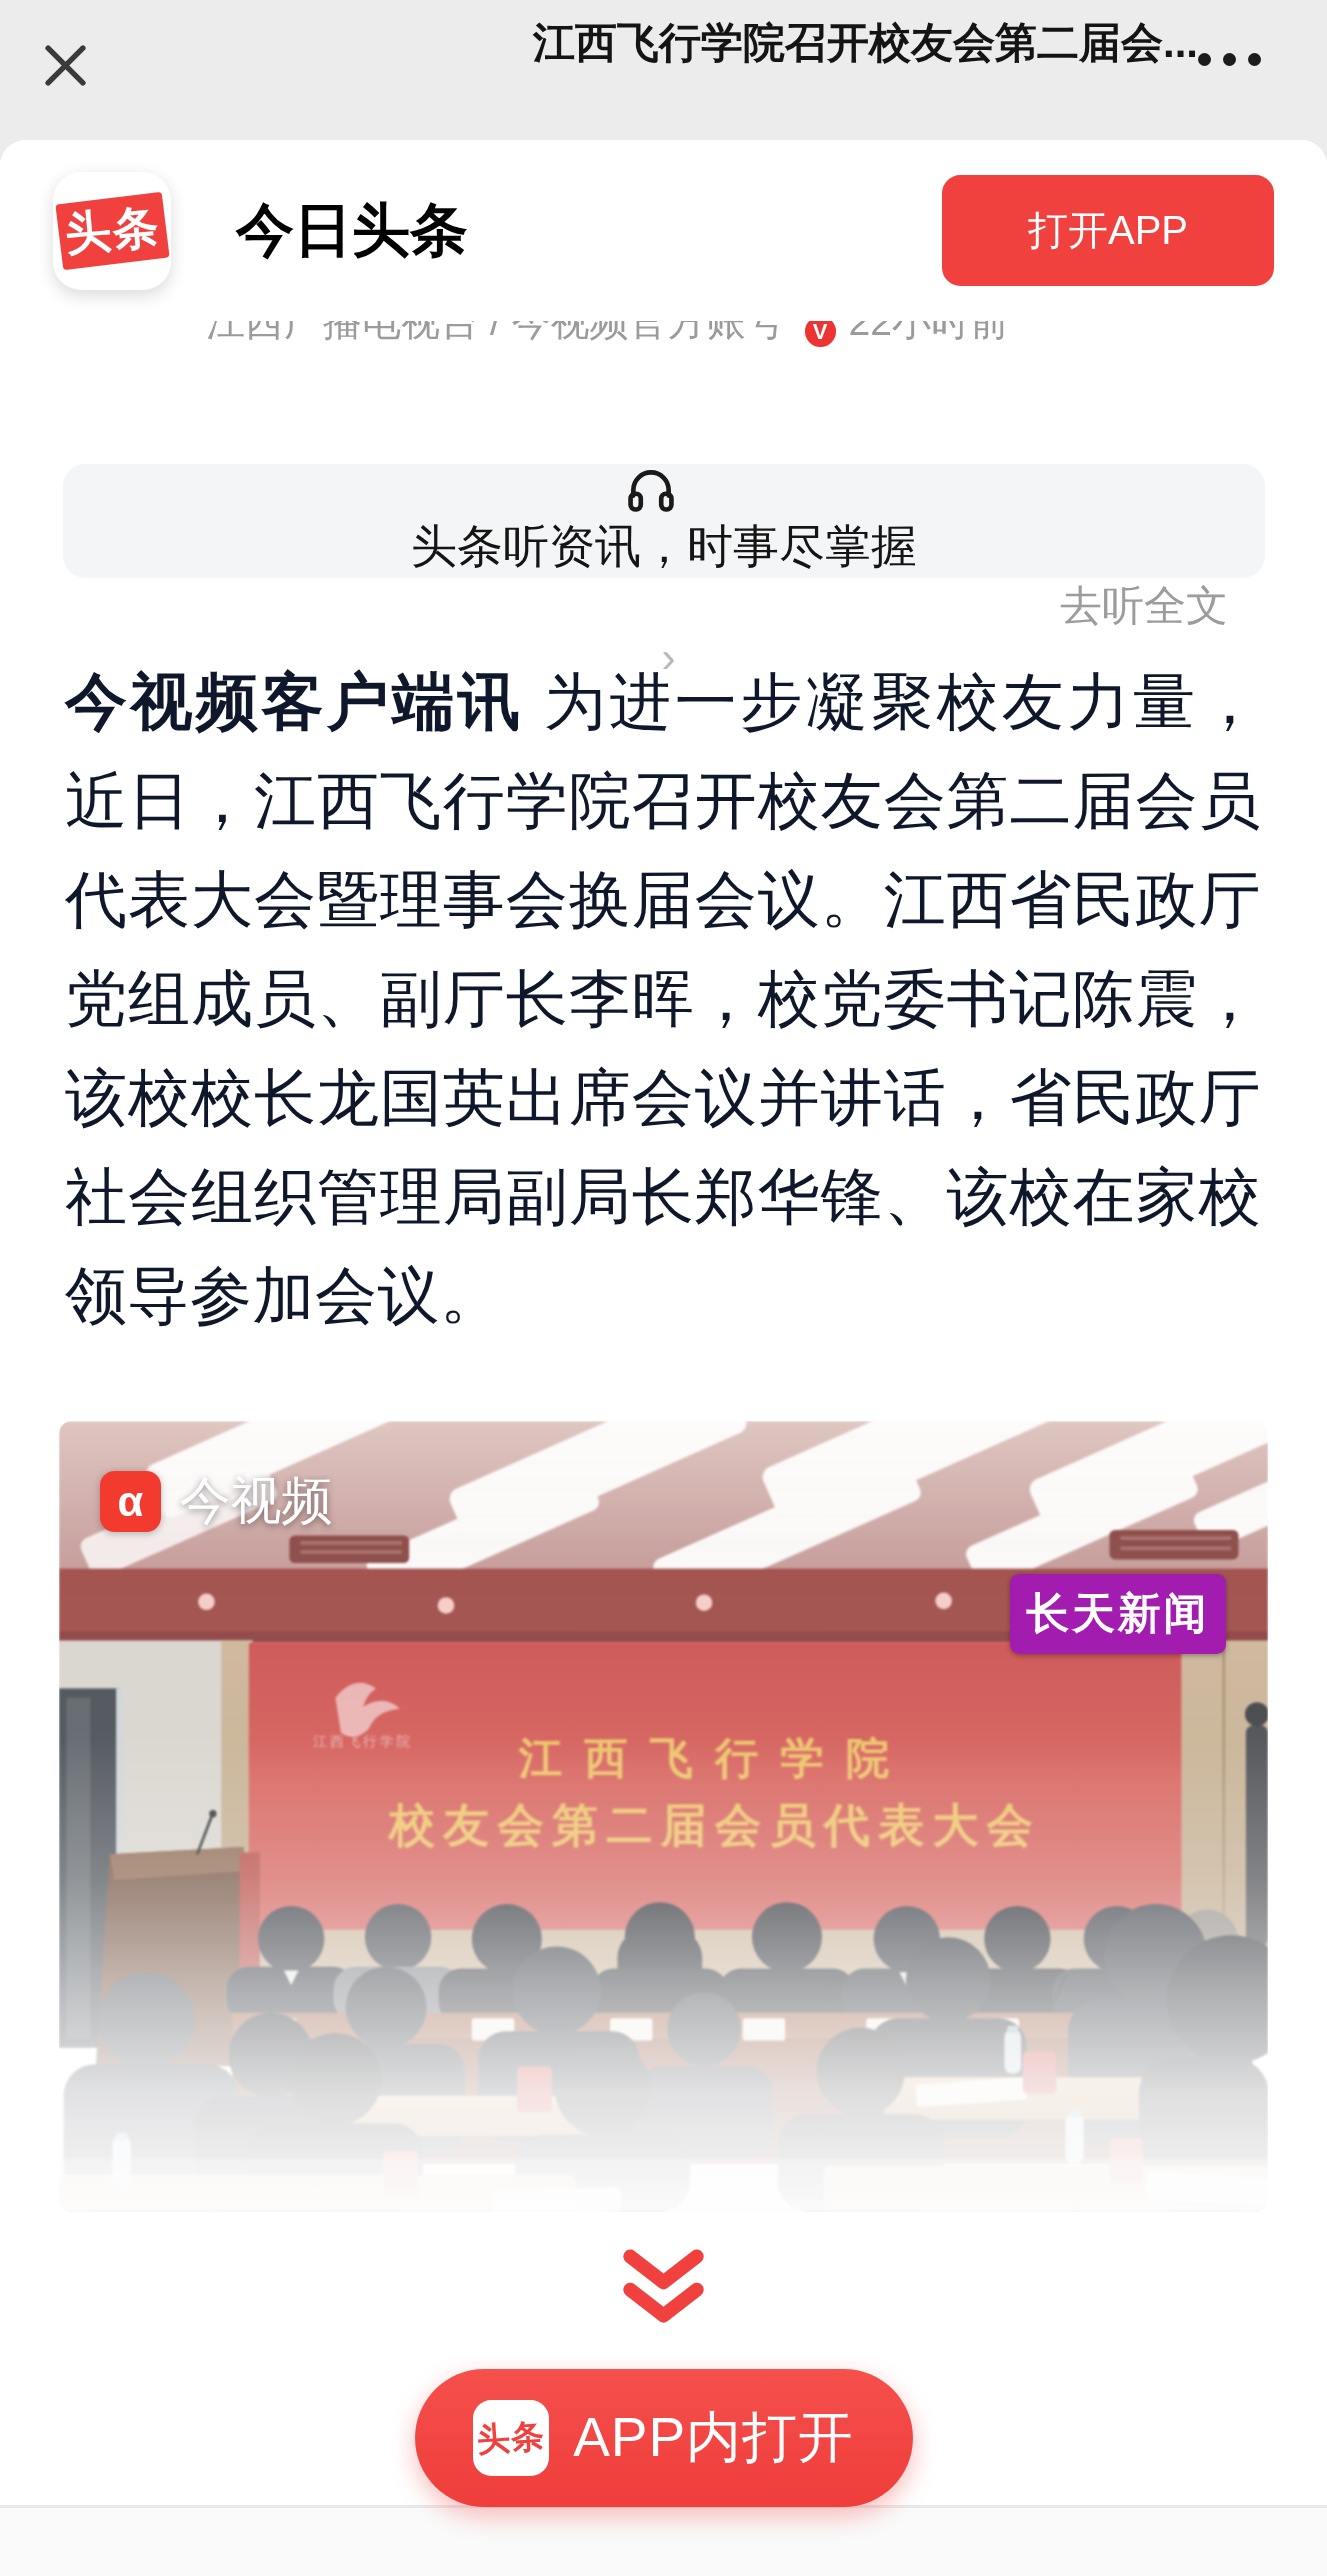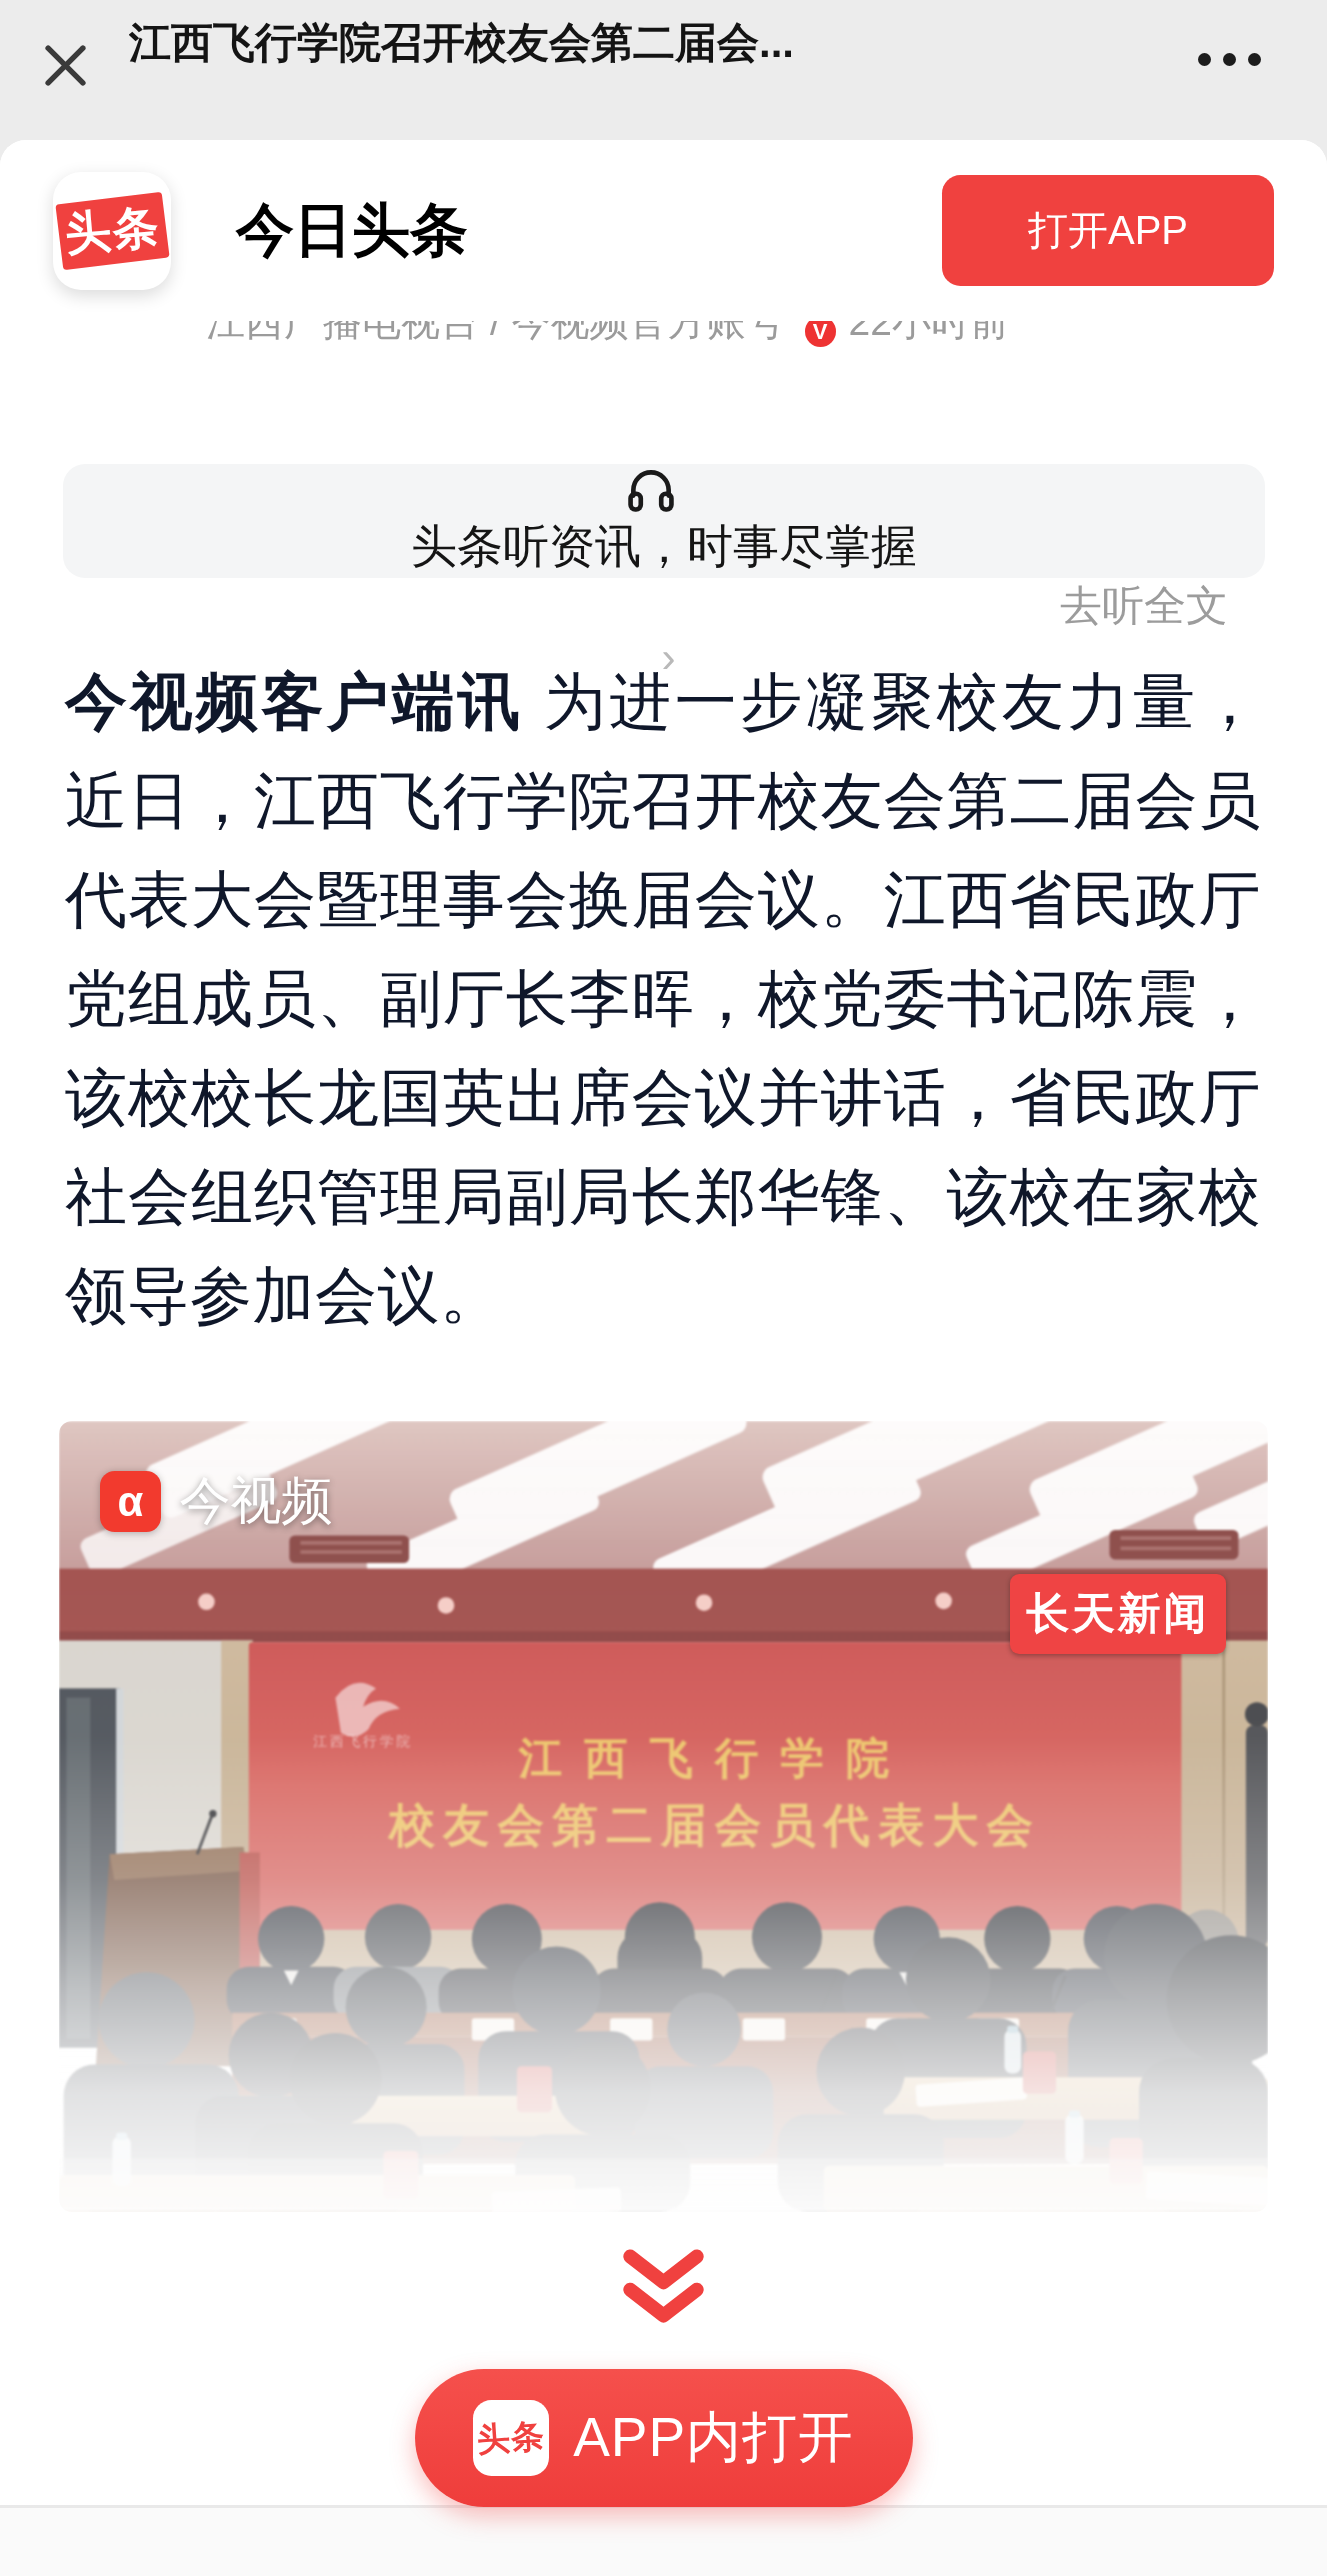--- a/index.html
+++ b/index.html
@@ -1,21 +1,21 @@
 <!DOCTYPE html>
 <html style="font-size:14.7px"><head>
 <meta charset="utf-8">
 <style>
   html,body{margin:0;padding:0;}
   body{width:1327px;height:2576px;background:#fff;font-family:"Liberation Sans","DejaVu Sans",sans-serif;overflow:hidden;}
   .page{position:relative;width:1327px;height:2576px;background:#ececec;}
 
   
   .topbar{position:absolute;top:0;left:0;width:1327px;height:166px;background:#ececec;}
-  .tb-title{position:absolute;top:14.7px;left:129px;right:129px;text-align:left;font-size:42px;font-weight:700;color:#141414;white-space:nowrap;overflow:hidden;}
+  .tb-title{position:absolute;top:14.7px;left:129px;right:129px;text-align:right;font-size:42px;font-weight:700;color:#141414;white-space:nowrap;overflow:hidden;}
   .tb-host{position:absolute;top:81px;left:0;right:0;text-align:center;font-size:34px;color:#8b8b8b;}
   .tb-close{position:absolute;top:39px;left:39px;width:53px;height:53px;}
   .tb-menu{position:absolute;top:53px;right:66px;display:flex;gap:12px;}
   .tb-menu i{width:13px;height:13px;border-radius:50%;background:#1c1c1c;}
 
   
   .sheet{position:absolute;top:140px;left:0;width:1327px;height:2436px;background:#fff;border-radius:26px 26px 0 0;overflow:hidden;}
 
   
   .hdr{position:absolute;top:0;left:0;width:1327px;height:181px;background:#fff;z-index:5;display:flex;align-items:center;padding:0 53px;box-sizing:border-box;}
@@ -40,21 +40,21 @@
   
   .article{position:absolute;top:512px;left:65px;width:1196px;font-size:62px;line-height:99px;color:#0f172a;text-align:justify;letter-spacing:0.5px;}
   .article b{font-weight:700;}
 
   
   .photo{position:absolute;top:1281px;left:59px;width:1209px;height:791px;border-radius:13px;overflow:hidden;background:#fff;}
   .photo svg.scene{position:absolute;top:0;left:0;filter:blur(1px) saturate(.96);}
   .wm-left{position:absolute;top:46px;left:41px;display:flex;align-items:center;gap:18.4px;z-index:3;}
   .wm-left .aicon{width:61px;height:61px;background:#f23a2e;border-radius:14.7px;color:#fff;font-size:42px;font-weight:700;display:flex;align-items:center;justify-content:center;box-shadow:0 1.8px 7.4px rgba(0,0,0,.25);}
   .wm-left .atext{color:#fff;font-size:51px;font-weight:500;text-shadow:0 1.8px 7.4px rgba(0,0,0,.45);}
-  .wm-right{position:absolute;top:153px;right:42px;background:#ef4444;border-radius:9.2px;padding:11px 16.6px;color:#fff;font-size:43px;font-weight:700;font-family:"DejaVu Serif","Liberation Serif",serif;letter-spacing:2.8px;box-shadow:0 1.8px 5.5px rgba(0,0,0,.3);z-index:3;text-align:right;}
+  .wm-right{position:absolute;top:153px;right:42px;background:#a21caf;border-radius:9.2px;padding:11px 16.6px;color:#fff;font-size:43px;font-weight:700;font-family:"DejaVu Serif","Liberation Serif",serif;letter-spacing:2.8px;box-shadow:0 1.8px 5.5px rgba(0,0,0,.3);z-index:3;text-align:right;}
 
   
   .expand{position:absolute;top:2109px;left:0;width:1327px;display:flex;justify-content:center;z-index:2;}
 
   
   .f-line{position:absolute;top:2365px;left:0;width:1327px;height:2.8px;background:#e9e9e9;}
   .f-strip{position:absolute;top:2368px;left:0;width:1327px;height:68px;background:#fafafa;}
   .f-btn{position:absolute;top:2229px;left:50%;transform:translateX(-50%);width:498px;height:138px;border-radius:69px;border:none;background:linear-gradient(180deg,#f5504c,#ef3d3b);box-shadow:0 9.2px 24px rgba(240,65,63,.35);display:flex;align-items:center;justify-content:center;gap:24px;z-index:4;}
   .f-btn .ticon{width:76px;height:76px;background:#fff;border-radius:18.4px;display:flex;align-items:center;justify-content:center;}
   .f-btn .ticon span{color:#f0413f;font-size:33px;font-weight:700;transform:rotate(-4deg);letter-spacing:0.9px;}

